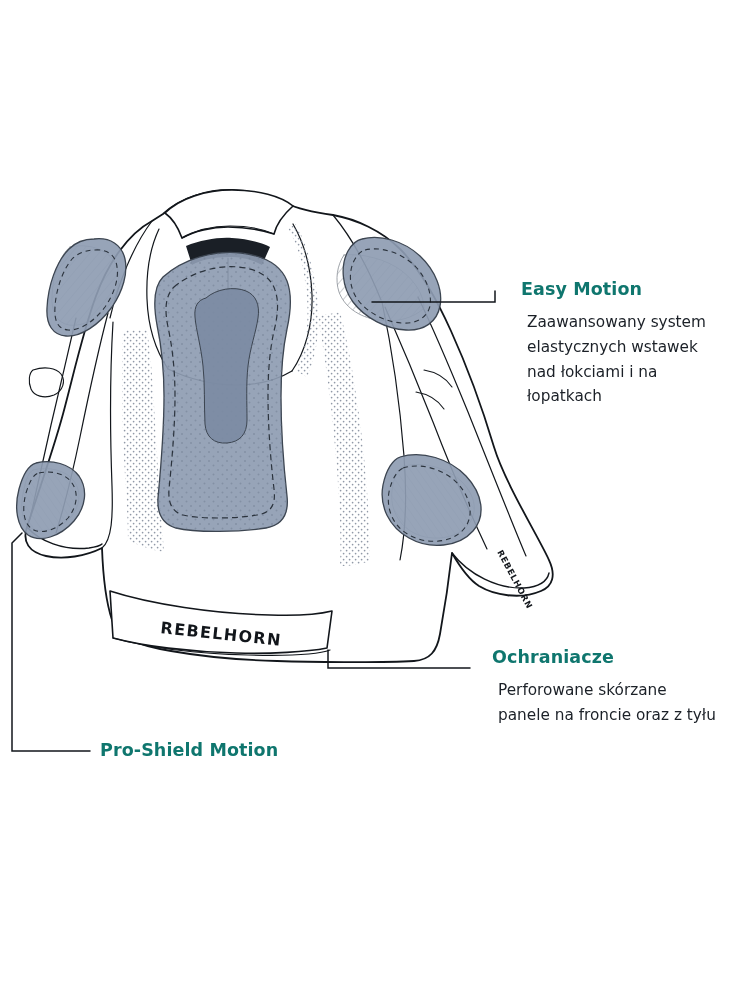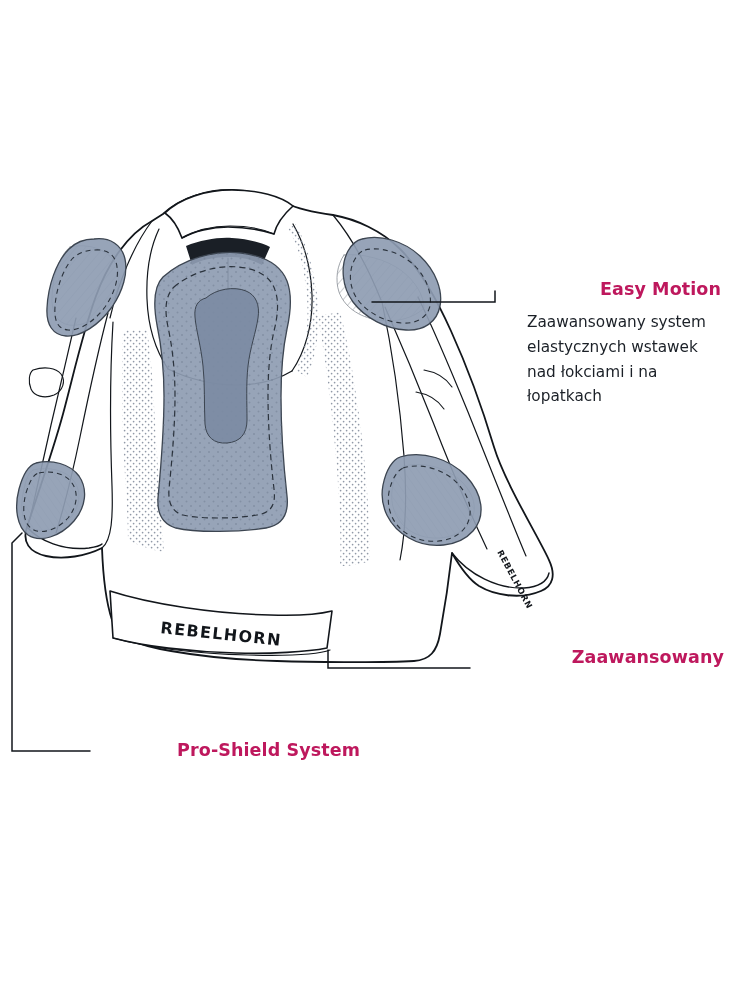--- a/index.html
+++ b/index.html
@@ -28,24 +28,23 @@
     width: 750px;
     height: 1000px;
   }
   .callout {
     position: absolute;
   }
   .callout-title {
     font-weight: 700;
     font-size: 17.5px;
     letter-spacing: 0.1px;
-    color: #be185d;
+    color: #0f766e;
     margin: 0 0 10px 0;
     line-height: 1.2;
-    text-align: right;
   }
   .callout-body {
     font-size: 15.3px;
     line-height: 1.62;
     color: #1b2027;
     margin: 6px;
     font-weight: 400;
   }
   #callout-easy-motion {
     left: 521px;
@@ -246,20 +245,21 @@
       <path d="M22 533 L 12 543 L 12 751 L 90 751"></path>
     </g>
   </svg>
 
   <div class="callout" id="callout-easy-motion">
     <p class="callout-title">Easy Motion</p>
     <p class="callout-body">Zaawansowany system elastycznych wstawek nad łokciami i na łopatkach</p>
   </div>
 
   <div class="callout" id="callout-perforation">
-    <p class="callout-title">Zaawansowany</p>
+    <p class="callout-title">Ochraniacze</p>
+    <p class="callout-body">Perforowane skórzane panele na froncie oraz z tyłu</p>
   </div>
 
   <div class="callout" id="callout-pro-shield">
-    <p class="callout-title">Pro-Shield System</p>
+    <p class="callout-title">Pro-Shield Motion</p>
   </div>
 
 </div>
 
 </body></html>

